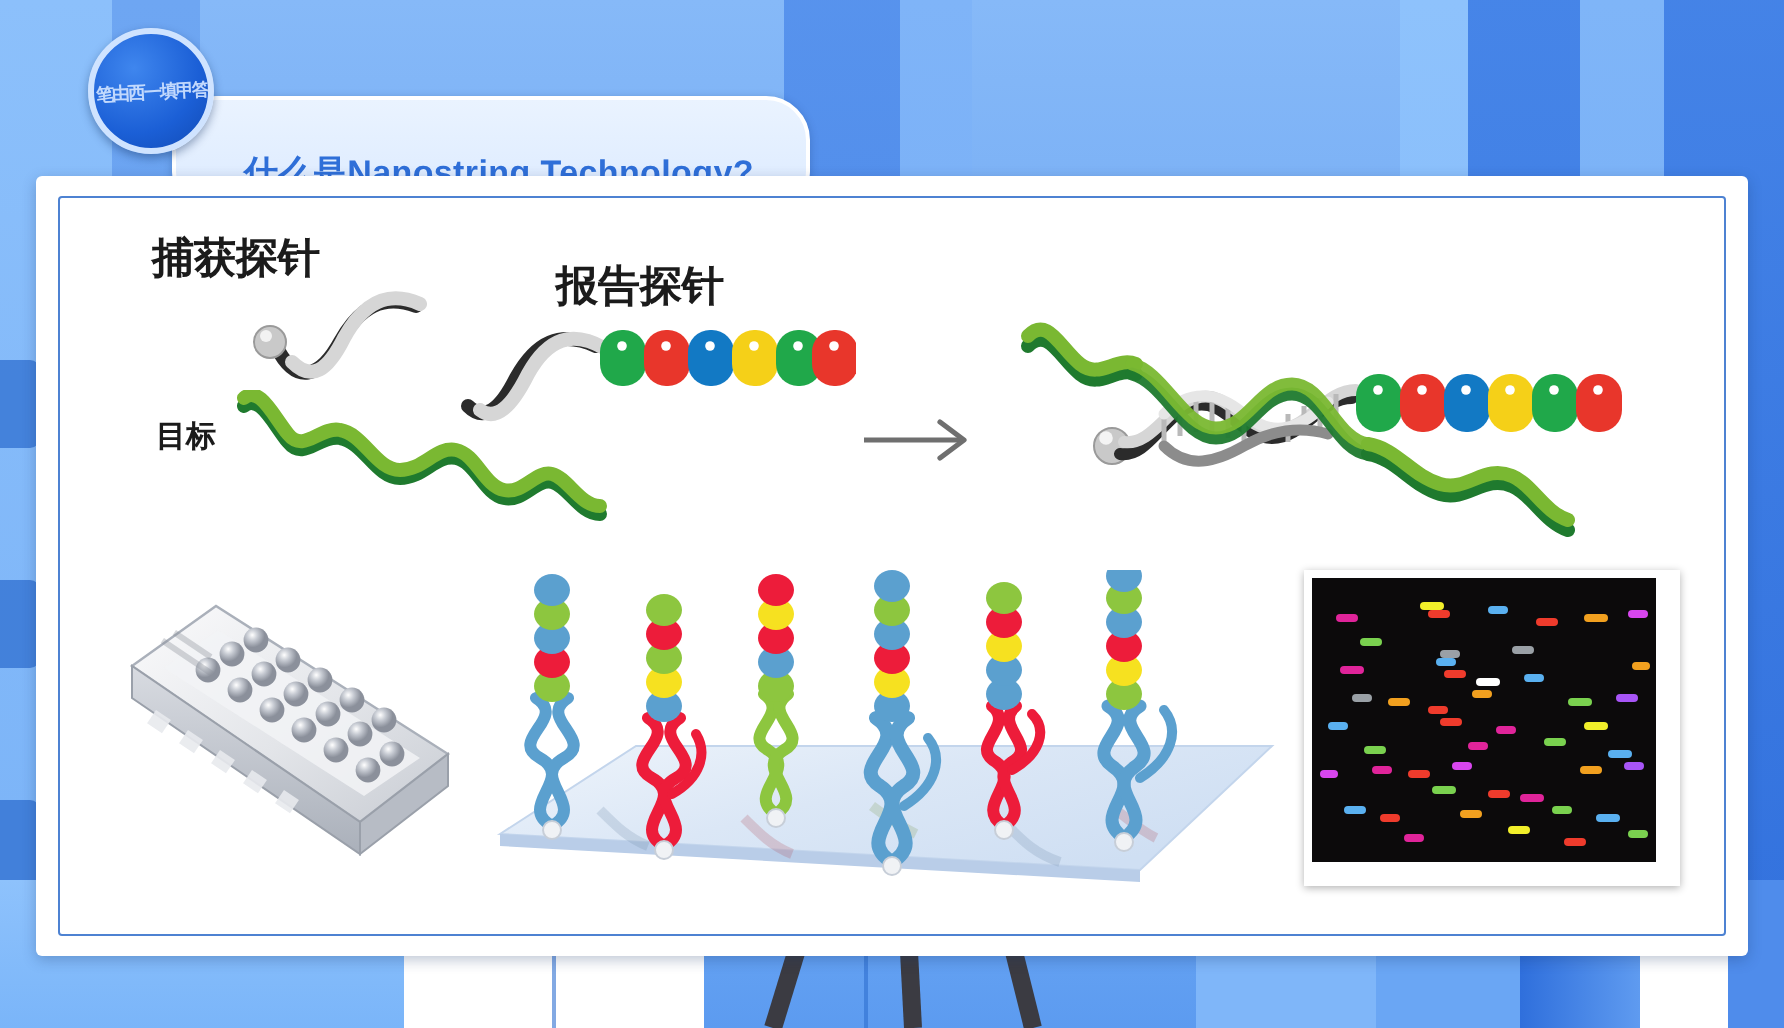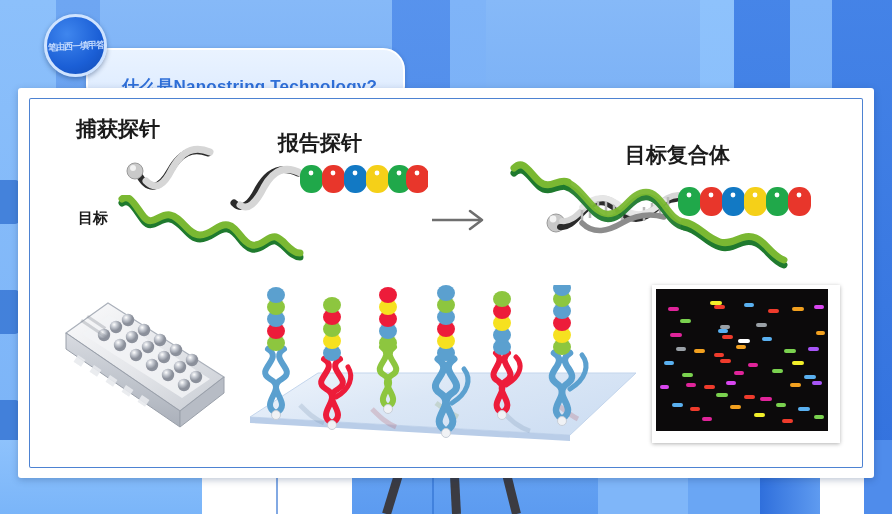--- a/index.html
+++ b/index.html
@@ -105,21 +105,20 @@
     <span class="logo-glyph">笔由西一填甲答</span>
   </div>
 
   <div class="panel-outer">
     <div class="panel-mid"></div>
     <div class="panel-inner">
 
       <span class="lab" style="left:46px;top:16px;font-size:21px;">捕获探针</span>
       <span class="lab" style="left:248px;top:30px;font-size:21px;">报告探针</span>
       <span class="lab" style="left:48px;top:110px;font-size:15px;">目标</span>
-      <span class="lab" style="left:595px;top:42px;font-size:21px;">目标复合体</span>
 
       <svg style="position:absolute;left:92px;top:42px;" width="130" height="58" viewBox="0 0 130 58">
         <path d="M16,32 C26,52 38,48 48,30 C58,12 70,6 86,12" stroke="#2b2b2b" stroke-width="7" fill="none" stroke-linecap="round"></path>
         <path d="M24,40 C34,50 42,44 50,28 C60,10 72,4 88,11" stroke="#d6d6d6" stroke-width="7" fill="none" stroke-linecap="round"></path>
         <circle cx="13" cy="30" r="8" fill="#c9c9c9" stroke="#9a9a9a" stroke-width="1"></circle>
         <circle cx="11" cy="27" r="3" fill="#f2f2f2"></circle>
       </svg>
 
       <svg style="position:absolute;left:198px;top:60px;" width="200" height="56" viewBox="0 0 200 56">
         <path d="M6,44 C14,52 22,46 30,30 C40,12 52,6 70,14" stroke="#2b2b2b" stroke-width="7" fill="none" stroke-linecap="round"></path>

